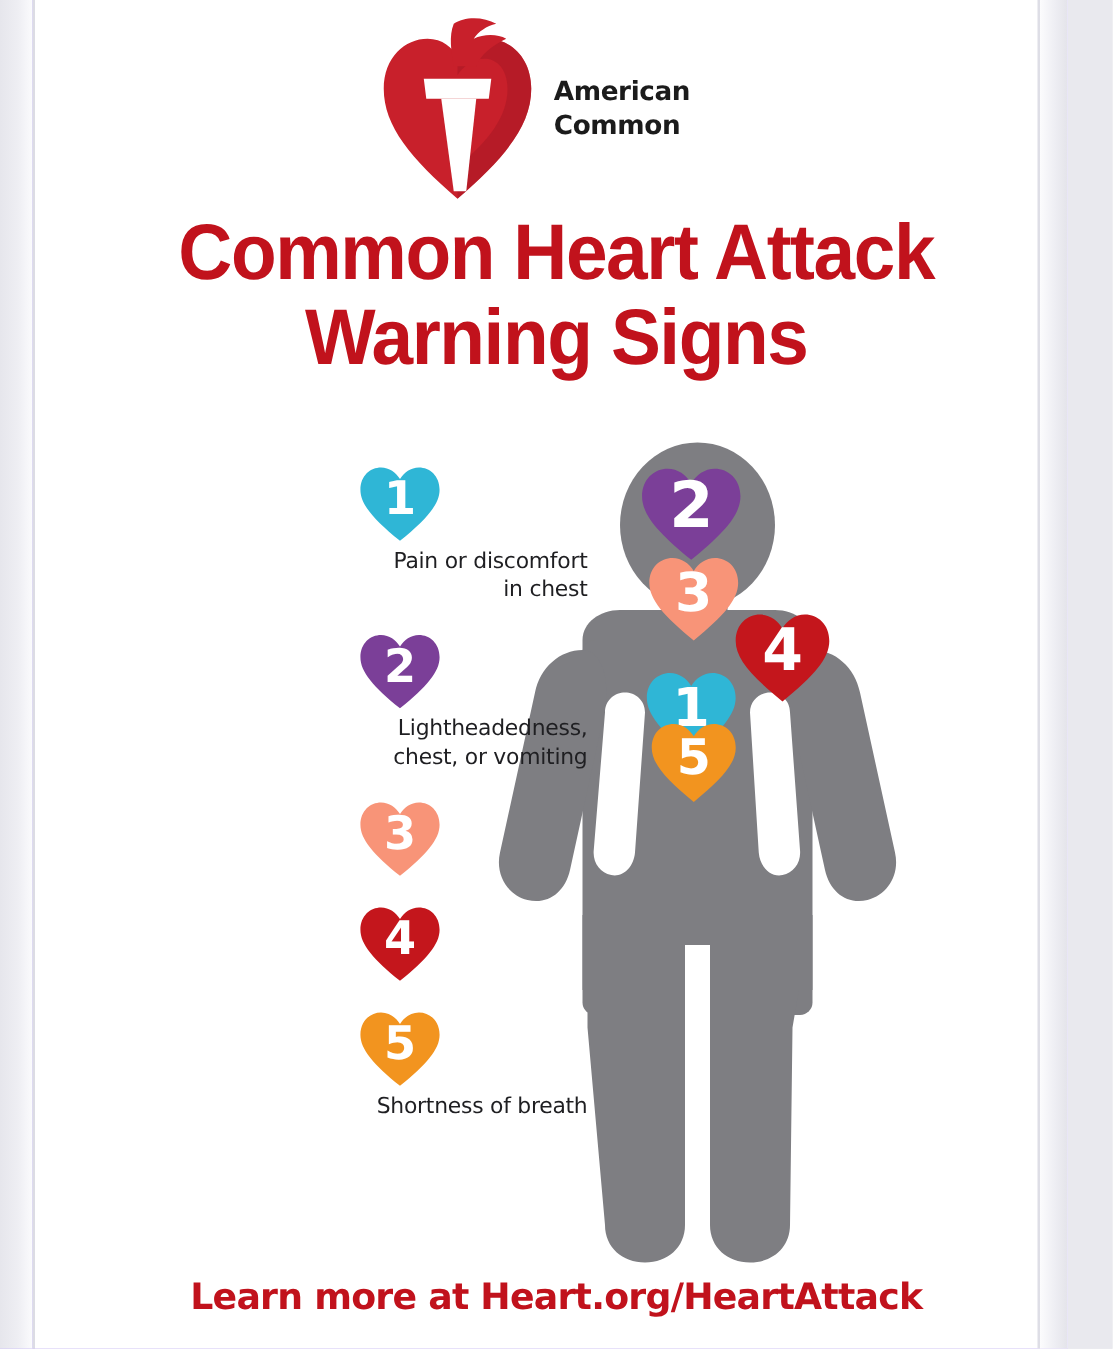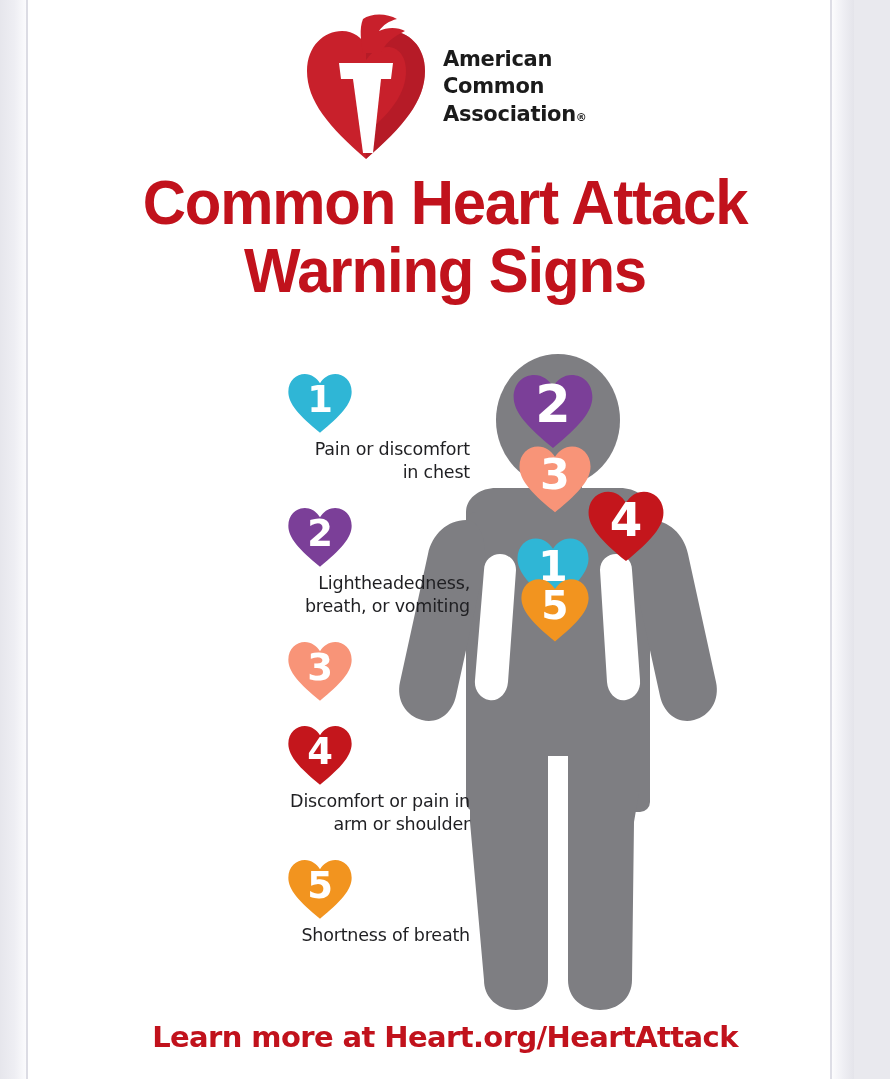--- a/index.html
+++ b/index.html
@@ -189,23 +189,20 @@
         <path d="M58 6 C 66 0, 82 0, 92 6 C 84 8, 78 12, 74 18 C 82 14, 93 14, 100 18 C 88 24, 80 30, 76 40 L 58 40 C 56 28, 54 16, 58 6 Z" fill="#c8202b"></path>
 
         <path d="M34 50 L 88 50 L 86 66 L 36 66 Z" fill="#ffffff"></path>
 
         <path d="M48 66 L 76 66 L 68 140 L 58 140 Z" fill="#ffffff"></path>
       </svg>
     </div>
     <div class="logo-words">
       <div>American</div>
       <div>Common</div>
-      <div>
-        <span>Association</span><span class="reg">®</span>
-      </div>
     </div>
   </div>
 
   <div class="title">
     <div>Common Heart Attack</div>
     <div>Warning Signs</div>
   </div>
 
   <div class="list" id="list-root">
       <div class="list-item">
@@ -219,39 +216,37 @@
 in chest</div>
       </div>
       <div class="list-item">
         <div class="heart-wrap">
           <svg class="heart-svg" viewBox="0 0 100 94" aria-hidden="true">
             <path d="M50 92 C 18 66, 2 48, 2 30 C 2 13, 14 3, 27 3 C 37 3, 45 9, 50 17 C 55 9, 63 3, 73 3 C 86 3, 98 13, 98 30 C 98 48, 82 66, 50 92 Z" fill="#7b3f98"></path>
             <text class="heart-num" x="50" y="60" font-size="56" fill="#ffffff">2</text>
           </svg>
         </div>
         <div class="caption">Lightheadedness,
-breath, or vomiting</div>
+chest, or vomiting</div>
       </div>
       <div class="list-item">
         <div class="heart-wrap">
           <svg class="heart-svg" viewBox="0 0 100 94" aria-hidden="true">
             <path d="M50 92 C 18 66, 2 48, 2 30 C 2 13, 14 3, 27 3 C 37 3, 45 9, 50 17 C 55 9, 63 3, 73 3 C 86 3, 98 13, 98 30 C 98 48, 82 66, 50 92 Z" fill="#f89478"></path>
             <text class="heart-num" x="50" y="60" font-size="56" fill="#ffffff">3</text>
           </svg>
         </div>
       </div>
       <div class="list-item">
         <div class="heart-wrap">
           <svg class="heart-svg" viewBox="0 0 100 94" aria-hidden="true">
             <path d="M50 92 C 18 66, 2 48, 2 30 C 2 13, 14 3, 27 3 C 37 3, 45 9, 50 17 C 55 9, 63 3, 73 3 C 86 3, 98 13, 98 30 C 98 48, 82 66, 50 92 Z" fill="#c4161c"></path>
             <text class="heart-num" x="50" y="60" font-size="56" fill="#ffffff">4</text>
           </svg>
         </div>
-        <div class="caption">Discomfort or pain in
-arm or shoulder</div>
       </div>
       <div class="list-item">
         <div class="heart-wrap">
           <svg class="heart-svg" viewBox="0 0 100 94" aria-hidden="true">
             <path d="M50 92 C 18 66, 2 48, 2 30 C 2 13, 14 3, 27 3 C 37 3, 45 9, 50 17 C 55 9, 63 3, 73 3 C 86 3, 98 13, 98 30 C 98 48, 82 66, 50 92 Z" fill="#f2941f"></path>
             <text class="heart-num" x="50" y="60" font-size="56" fill="#ffffff">5</text>
           </svg>
         </div>
         <div class="caption">Shortness of breath</div>
       </div>

